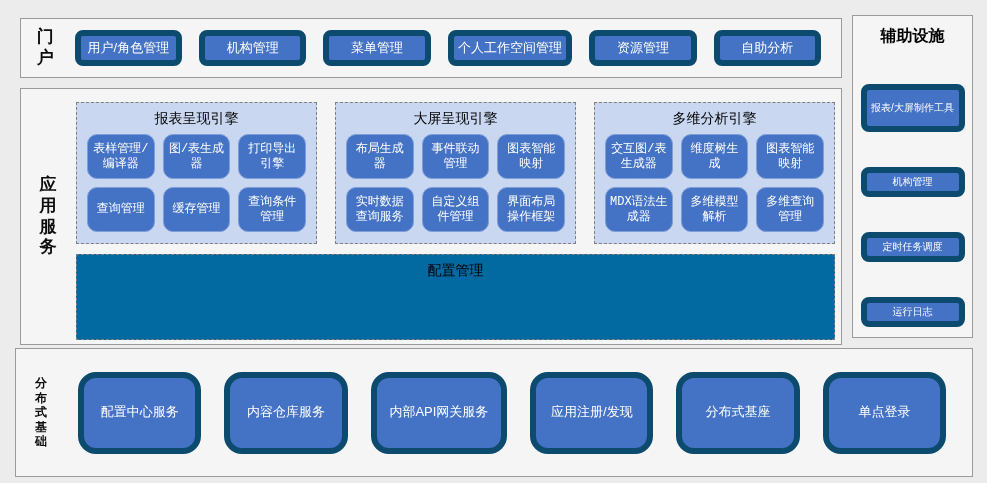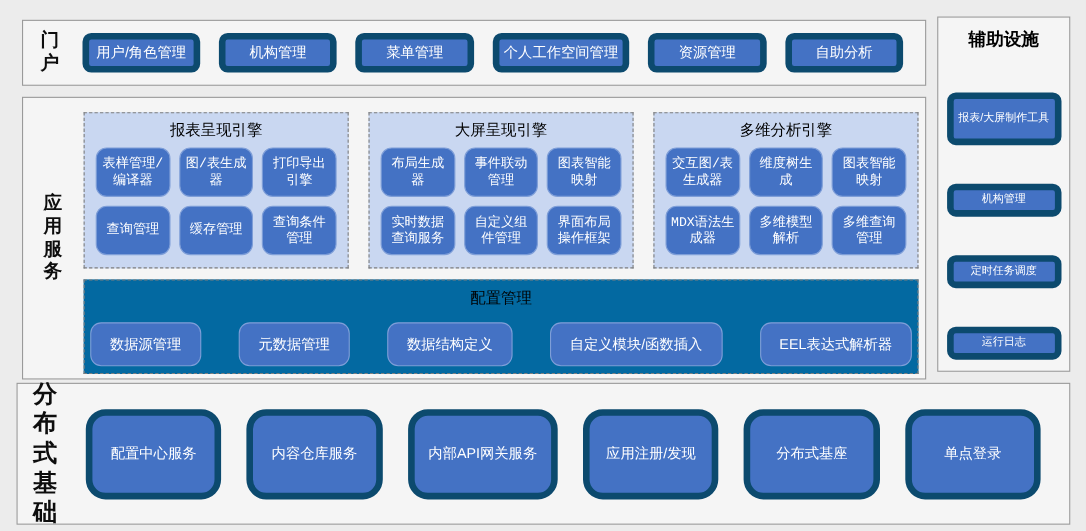--- a/index.html
+++ b/index.html
@@ -53,21 +53,21 @@
   .config-row{display:flex;justify-content:center;gap:34px;margin-top:7px;}
   .config-row .btn{height:40px;font-size:13px;border:1px solid #7e9ed8;border-radius:10px;padding:0 17px;}
   
   #aux{left:852px;top:15px;width:121px;height:323px;display:flex;flex-direction:column;align-items:center;gap:20px;}
   #aux .head{font-weight:bold;font-size:16px;margin-top:10px;color:#000;}
   #aux .btn{width:104px;min-height:30px;font-size:10px;margin-top:15px;padding:2px 2px;}
   #aux .btn.tall{min-height:48px;margin-top:17px;}
   
   #dist{left:15px;top:348px;width:958px;height:129px;}
   #dist .vwrap{left:0;width:50px;}
-  #dist .vlabel{font-size:22px;}
+  #dist .vlabel{font-size:12px;}
   #dist .row{
     position:absolute;left:50px;right:26px;top:0;bottom:0;
     display:flex;align-items:center;gap:23px;padding-left:12px;
   }
   #dist .btn{flex:1;height:82px;font-size:13px;border-radius:18px;}
   #dist .btn.wide{flex:1.12;}
 </style>
 </head>
 <body>
 
@@ -121,27 +121,20 @@
         <div class="btn">图表智能映射</div>
         <div class="btn">MDX语法生成器</div>
         <div class="btn">多维模型解析</div>
         <div class="btn">多维查询管理</div>
       </div>
     </div>
   </div>
 
   <div class="config">
     <div class="group-title">配置管理</div>
-    <div class="config-row">
-      <div class="btn">数据源管理</div>
-      <div class="btn">元数据管理</div>
-      <div class="btn">数据结构定义</div>
-      <div class="btn">自定义模块/函数插入</div>
-      <div class="btn">EEL表达式解析器</div>
-    </div>
   </div>
 </div>
 
 <div id="aux" class="panel">
   <div class="head">辅助设施</div>
   <div class="btn tall">报表/大屏制作工具</div>
   <div class="btn">机构管理</div>
   <div class="btn">定时任务调度</div>
   <div class="btn">运行日志</div>
   <div class="btn">权限管理</div>

